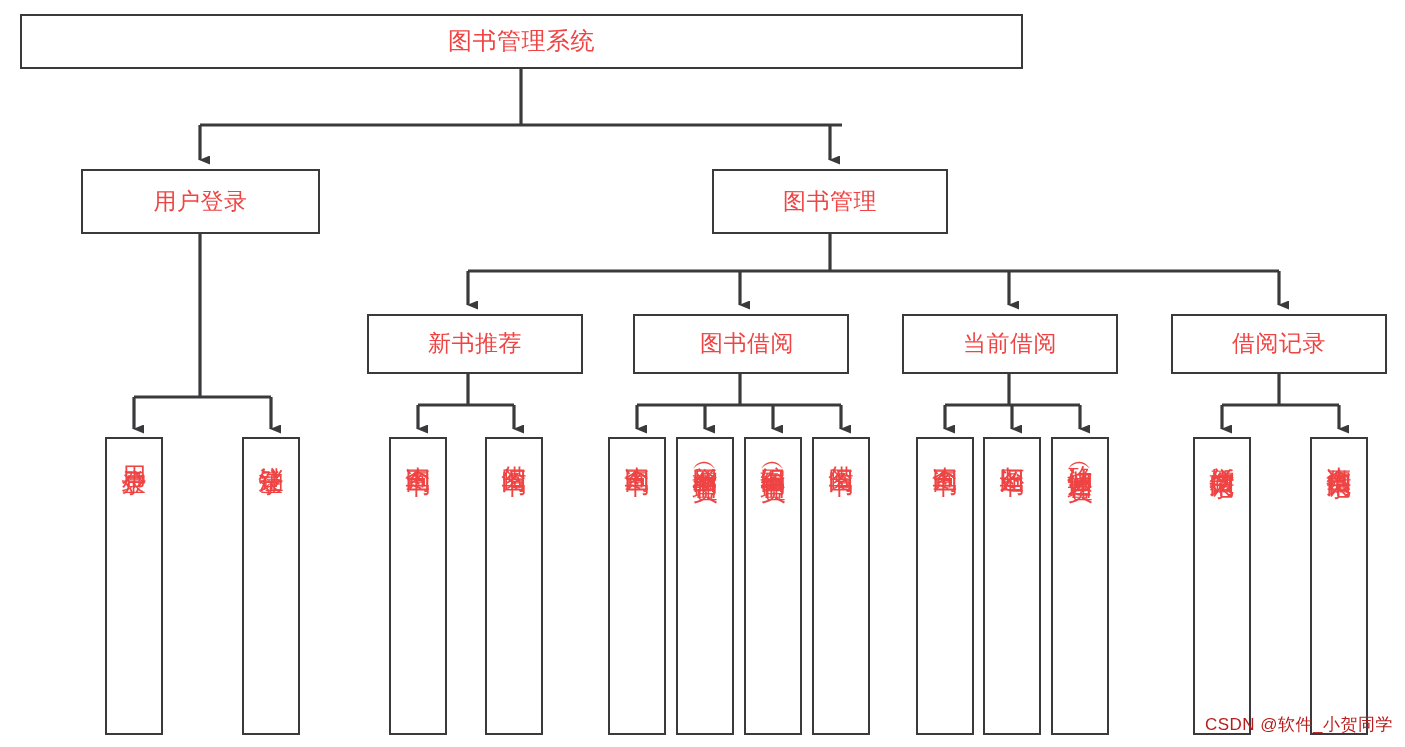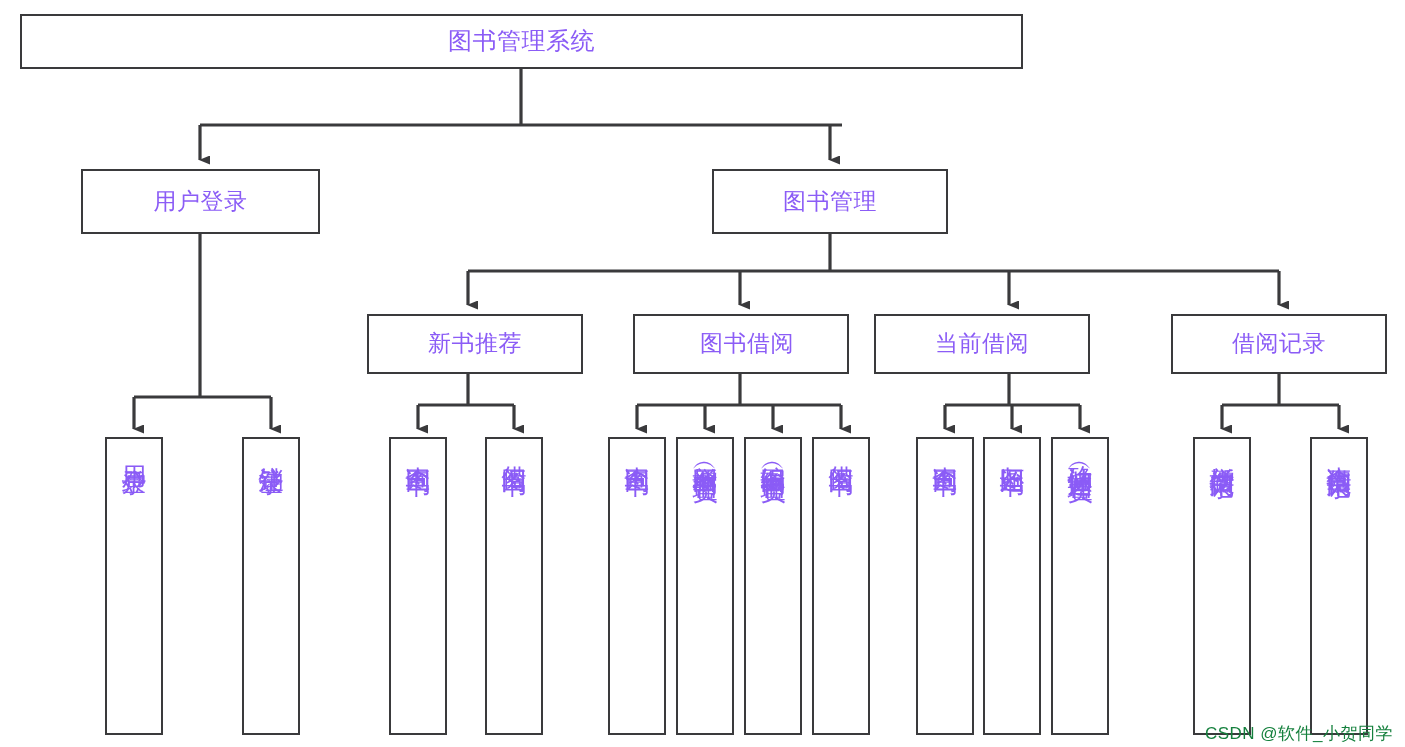--- a/index.html
+++ b/index.html
@@ -27,21 +27,21 @@
     pointer-events: none;
   }
   .node {
     position: absolute;
     box-sizing: border-box;
     background: #ffffff;
     border: 2px solid #3a3a3c;
     display: flex;
     align-items: center;
     justify-content: center;
-    color: #8b5cf6;
+    color: #ef4444;
     z-index: 2;
   }
   .node-label {
     display: block;
     text-align: center;
     line-height: 1.18;
     white-space: nowrap;
   }
   .node.horizontal .node-label {
     font-size: 23px;
@@ -58,23 +58,23 @@
     font-size: 25px;
     letter-spacing: 2px;
     line-height: 1;
   }
   .node.root .node-label {
     font-size: 24px;
   }
   #watermark {
     position: absolute;
     right: 12px;
-    bottom: 2px;
+    bottom: 11px;
     font-size: 17px;
-    color: #15803d;
+    color: #b91c1c;
     z-index: 5;
     white-space: nowrap;
     letter-spacing: 0.5px;
   }
 </style>
 </head>
 <body>
 
 <div id="diagram-canvas">
 
@@ -138,21 +138,21 @@
   <div class="node horizontal" style="left:712px; top:169px; width:236px; height:65px;justify-content:center;">
     <span class="node-label">图书管理</span>
   </div>
 
   <div class="node horizontal" style="left:361px; top:314px; width:216px; height:60px;margin-left:6px;">
     <span class="node-label">新书推荐</span>
   </div>
   <div class="node horizontal" style="left:633px; top:314px; width:216px; height:60px;padding-left:12px;">
     <span class="node-label">图书借阅</span>
   </div>
-  <div class="node horizontal" style="left:874px; top:314px; width:216px; height:60px;">
+  <div class="node horizontal" style="left:902px; top:314px; width:216px; height:60px;">
     <span class="node-label">当前借阅</span>
   </div>
   <div class="node horizontal" style="left:1171px; top:314px; width:216px; height:60px;">
     <span class="node-label">借阅记录</span>
   </div>
 
   <div class="node vertical" style="left:105px; top:437px; width:58px; height:298px;">
     <span class="node-label">用户登录</span>
   </div>
   <div class="node vertical" style="left:242px; top:437px; width:58px; height:298px;">

